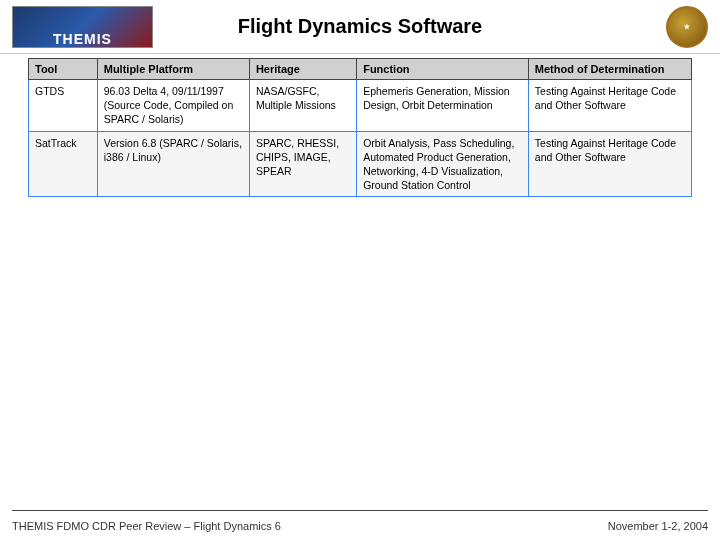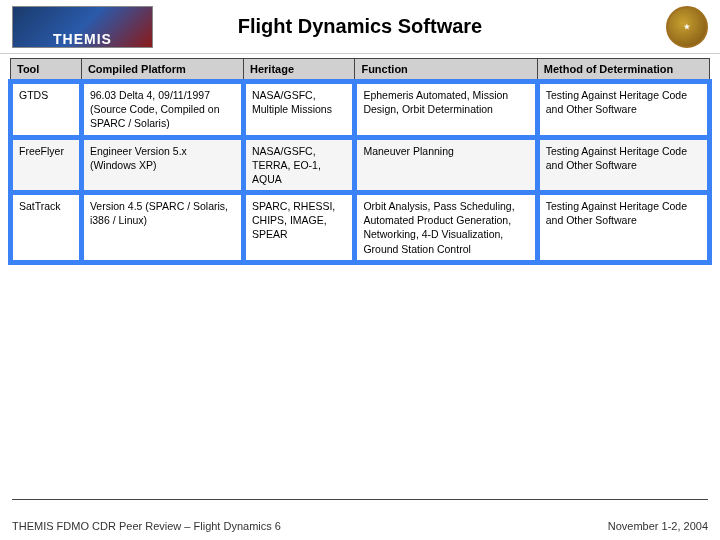--- a/index.html
+++ b/index.html
@@ -64,37 +64,37 @@
       align-items: center;
       justify-content: center;
       font-size: 7px;
       color: #fff;
       font-weight: bold;
       text-align: center;
     }
 
     
     .table-container {
-      padding: 4px 8px;
+      padding: 4px 28px;
     }
     table {
       width: 100%;
       border-collapse: collapse;
       border: 1.5px solid #444;
     }
     th {
       background: #d0d0d0;
       border: 1px solid #444;
       padding: 4px 6px;
       text-align: left;
       font-weight: bold;
       font-size: 11px;
     }
     td {
-      border: 5px solid #3b82f6;
+      border: 1px solid #3b82f6;
       padding: 4px 6px;
       vertical-align: top;
       font-size: 10.5px;
       line-height: 1.35;
     }
     tr:nth-child(odd) td {
       background: #fff;
     }
     tr:nth-child(even) td {
       background: #f5f5f5;
@@ -109,21 +109,21 @@
     .footer {
       position: absolute;
       bottom: 8px;
       left: 12px;
       right: 12px;
       display: flex;
       justify-content: space-between;
       font-size: 11px;
       color: #333;
       border-top: 1.5px solid #444;
-      padding-top: 20px;
+      padding-top: 9px;
     }
   </style>
 </head>
 <body>
 
 <div class="header">
   <div class="logo-area">
     <div class="logo-box">
       <span class="logo-text">THEMIS</span>
     </div>
@@ -132,44 +132,37 @@
   <div class="badge-area">
     <div class="badge-circle">★</div>
   </div>
 </div>
 
 <div class="table-container">
   <table>
     <thead>
       <tr>
         <th class="col-tool">Tool</th>
-        <th class="col-version">Compiled Platform</th>
+        <th class="col-version">Multiple Platform</th>
         <th class="col-heritage">Heritage</th>
         <th class="col-function">Function</th>
         <th class="col-method">Method of Determination</th>
       </tr>
     </thead>
     <tbody id="table-body">
     <tr>
           <td>GTDS</td>
           <td>96.03 Delta 4, 09/11/1997 (Source Code, Compiled on SPARC / Solaris)</td>
           <td>NASA/GSFC, Multiple Missions</td>
-          <td>Ephemeris Automated, Mission Design, Orbit Determination</td>
-          <td>Testing Against Heritage Code and Other Software</td>
-        </tr>
-        <tr>
-          <td>FreeFlyer</td>
-          <td>Engineer Version 5.x (Windows XP)</td>
-          <td>NASA/GSFC, TERRA, EO-1, AQUA</td>
-          <td>Maneuver Planning</td>
+          <td>Ephemeris Generation, Mission Design, Orbit Determination</td>
           <td>Testing Against Heritage Code and Other Software</td>
         </tr>
         <tr>
           <td>SatTrack</td>
-          <td>Version 4.5 (SPARC / Solaris, i386 / Linux)</td>
+          <td>Version 6.8 (SPARC / Solaris, i386 / Linux)</td>
           <td>SPARC, RHESSI, CHIPS, IMAGE, SPEAR</td>
           <td>Orbit Analysis, Pass Scheduling, Automated Product Generation, Networking, 4-D Visualization, Ground Station Control</td>
           <td>Testing Against Heritage Code and Other Software</td>
         </tr>
       </tbody>
   </table>
 </div>
 
 <div class="footer">
   <span>THEMIS FDMO CDR Peer Review – Flight Dynamics 6</span>

